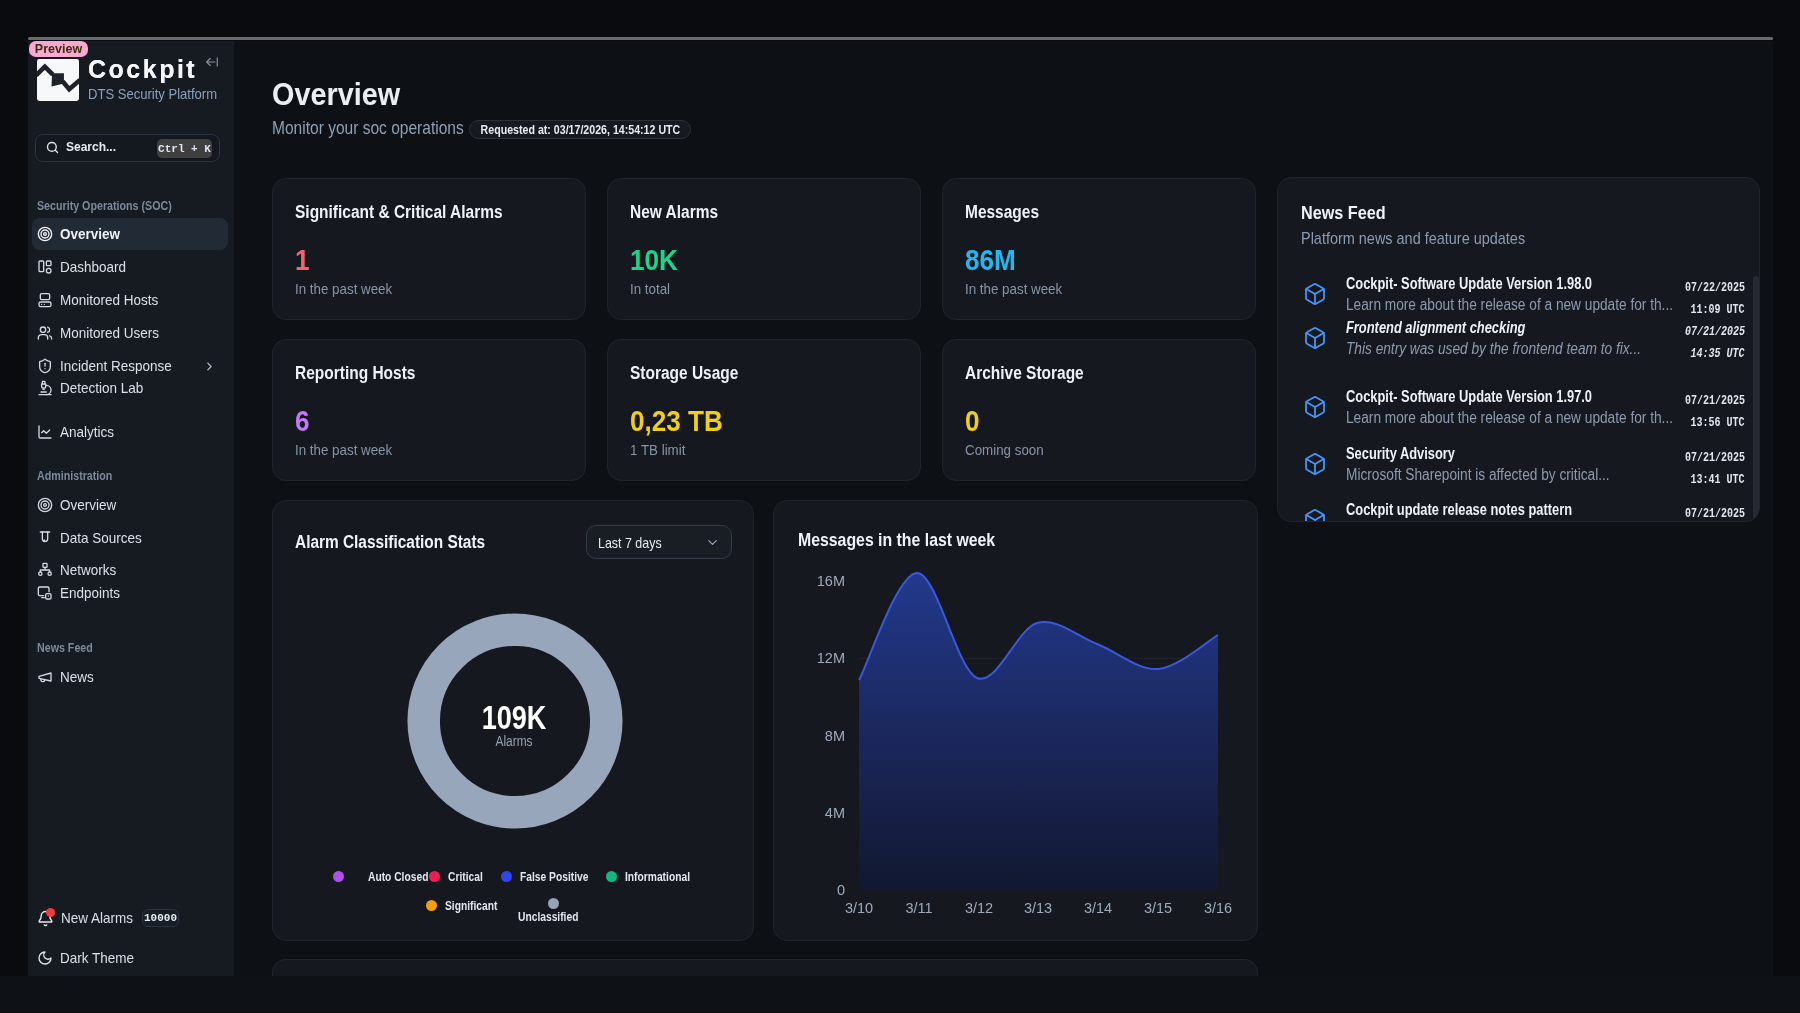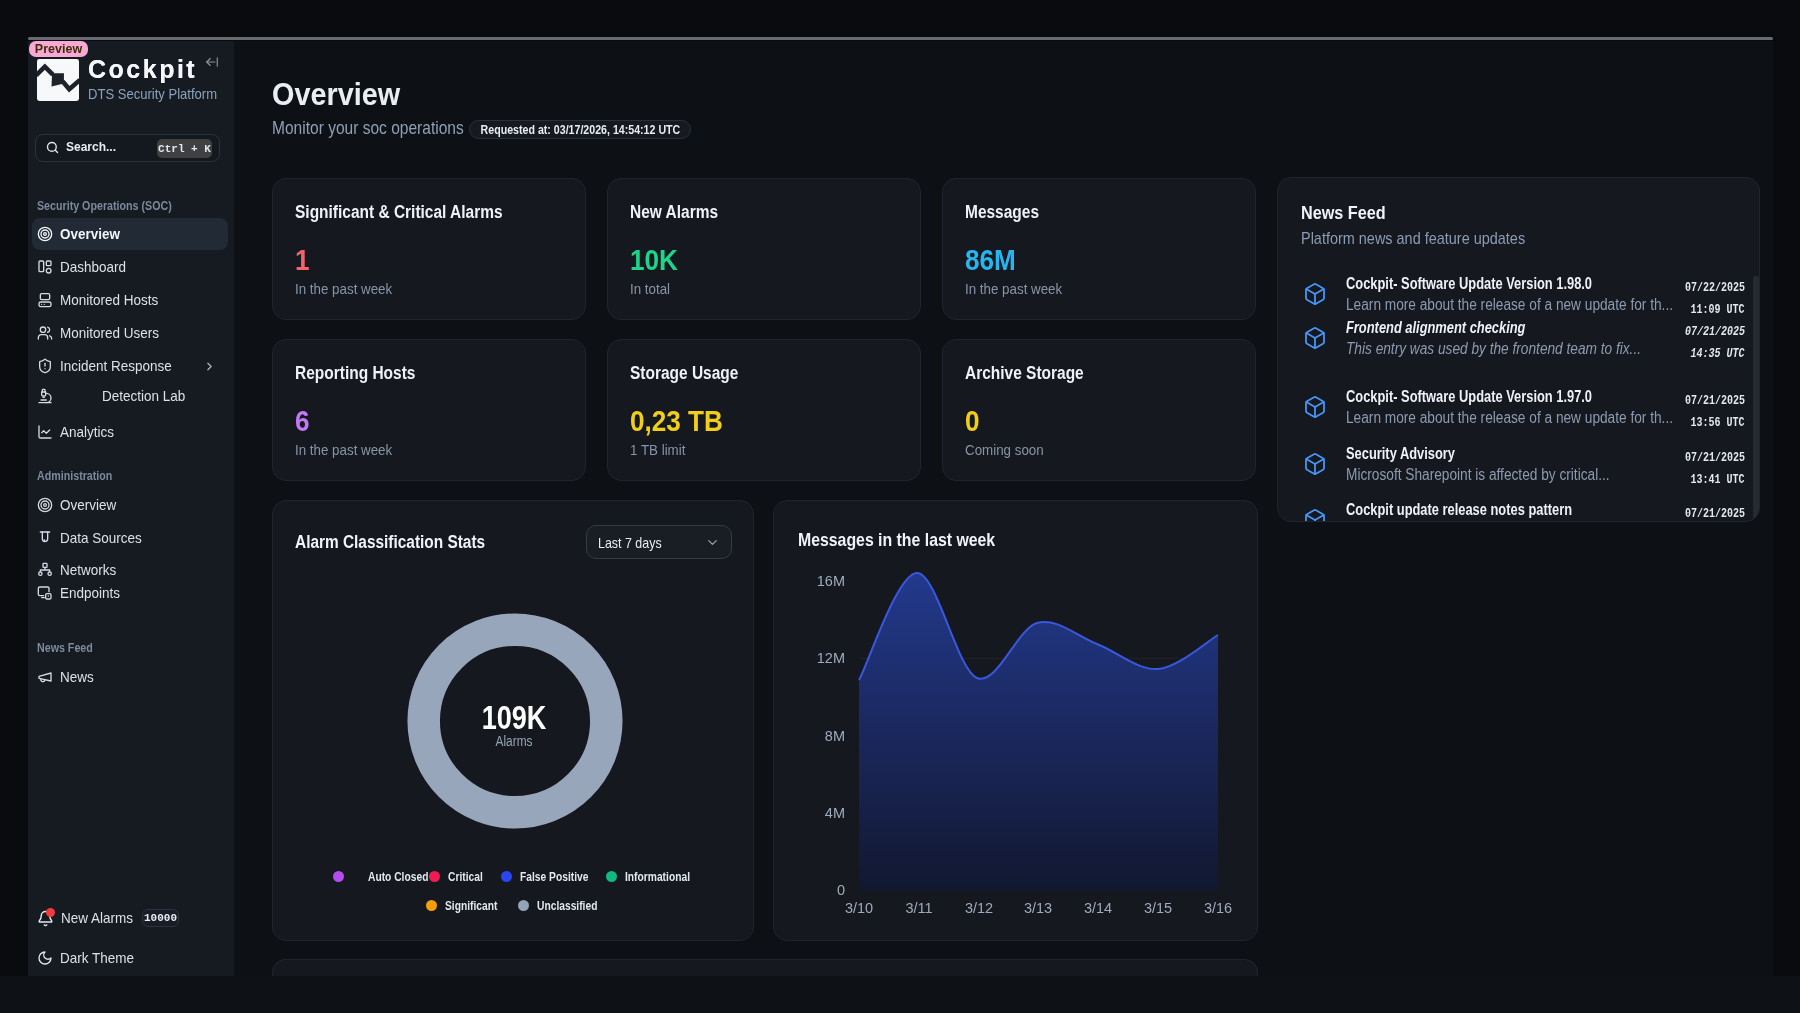--- a/index.html
+++ b/index.html
@@ -108,21 +108,21 @@
   <svg width="16" height="16" viewBox="0 0 24 24" fill="none" stroke="#d3dae3" stroke-width="2" stroke-linecap="round" stroke-linejoin="round">
       <path d="M20 13c0 5-3.5 7.5-7.66 8.95a1 1 0 0 1-.67-.01C7.5 20.5 4 18 4 13V6a1 1 0 0 1 1-1c2 0 4.5-1.2 6.24-2.72a1 1 0 0 1 1.52 0C14.51 3.81 17 5 19 5a1 1 0 0 1 1 1z"></path>
       <path d="M12 8v4"></path>
       <path d="M12 16h.01"></path>
     </svg>
   <span>Incident Response</span>
   <svg style="position:absolute;right:12px;" width="13" height="13" viewBox="0 0 24 24" fill="none" stroke="#aab4c0" stroke-width="2.4" stroke-linecap="round" stroke-linejoin="round">
       <path d="m9 18 6-6-6-6"></path>
     </svg>
   </div>
-<div class="nav" style="top:380px;gap:42px;">
+<div class="nav" style="top:372px;">
   <svg width="16" height="16" viewBox="0 0 24 24" fill="none" stroke="#d3dae3" stroke-width="2" stroke-linecap="round" stroke-linejoin="round">
       <path d="M6 18h8"></path>
       <path d="M3 22h18"></path>
       <path d="M14 22a7 7 0 1 0 0-14h-1"></path>
       <path d="M9 14h2"></path>
       <path d="M9 12a2 2 0 0 1-2-2V6h6v4a2 2 0 0 1-2 2Z"></path>
       <path d="M12 6V3a1 1 0 0 0-1-1H9a1 1 0 0 0-1 1v3"></path>
     </svg>
   <span>Detection Lab</span>
   </div>
@@ -322,21 +322,21 @@
       <b>False Positive</b>
     </div>
   <div class="litem" style="left:333px;top:368px;">
       <i style="background:#10b981;"></i>
       <b>Informational</b>
     </div>
   <div class="litem" style="left:153px;top:397px;">
       <i style="background:#f59e0b;"></i>
       <b>Significant</b>
     </div>
-  <div class="litem" style="left:245px;top:397px;">
+  <div class="litem" style="left:245px;top:397px;flex-direction:column;">
       <i style="background:#94a3b8;"></i>
       <b>Unclassified</b>
     </div>
 </div>
 
 <div class="card" style="left:773px;top:500px;width:485px;height:441px;">
   <div style="position:absolute;left:24px;top:28px;color:#f0f4f9;font-weight:bold;font-size:18.5px;transform:scaleX(0.856);transform-origin:left center;white-space:nowrap;">Messages in the last week</div>
   <svg style="position:absolute;left:0;top:0;" width="485" height="441" viewBox="0 0 485 441">
     <defs>
       <linearGradient id="ag" x1="0" y1="0" x2="0" y2="1">

